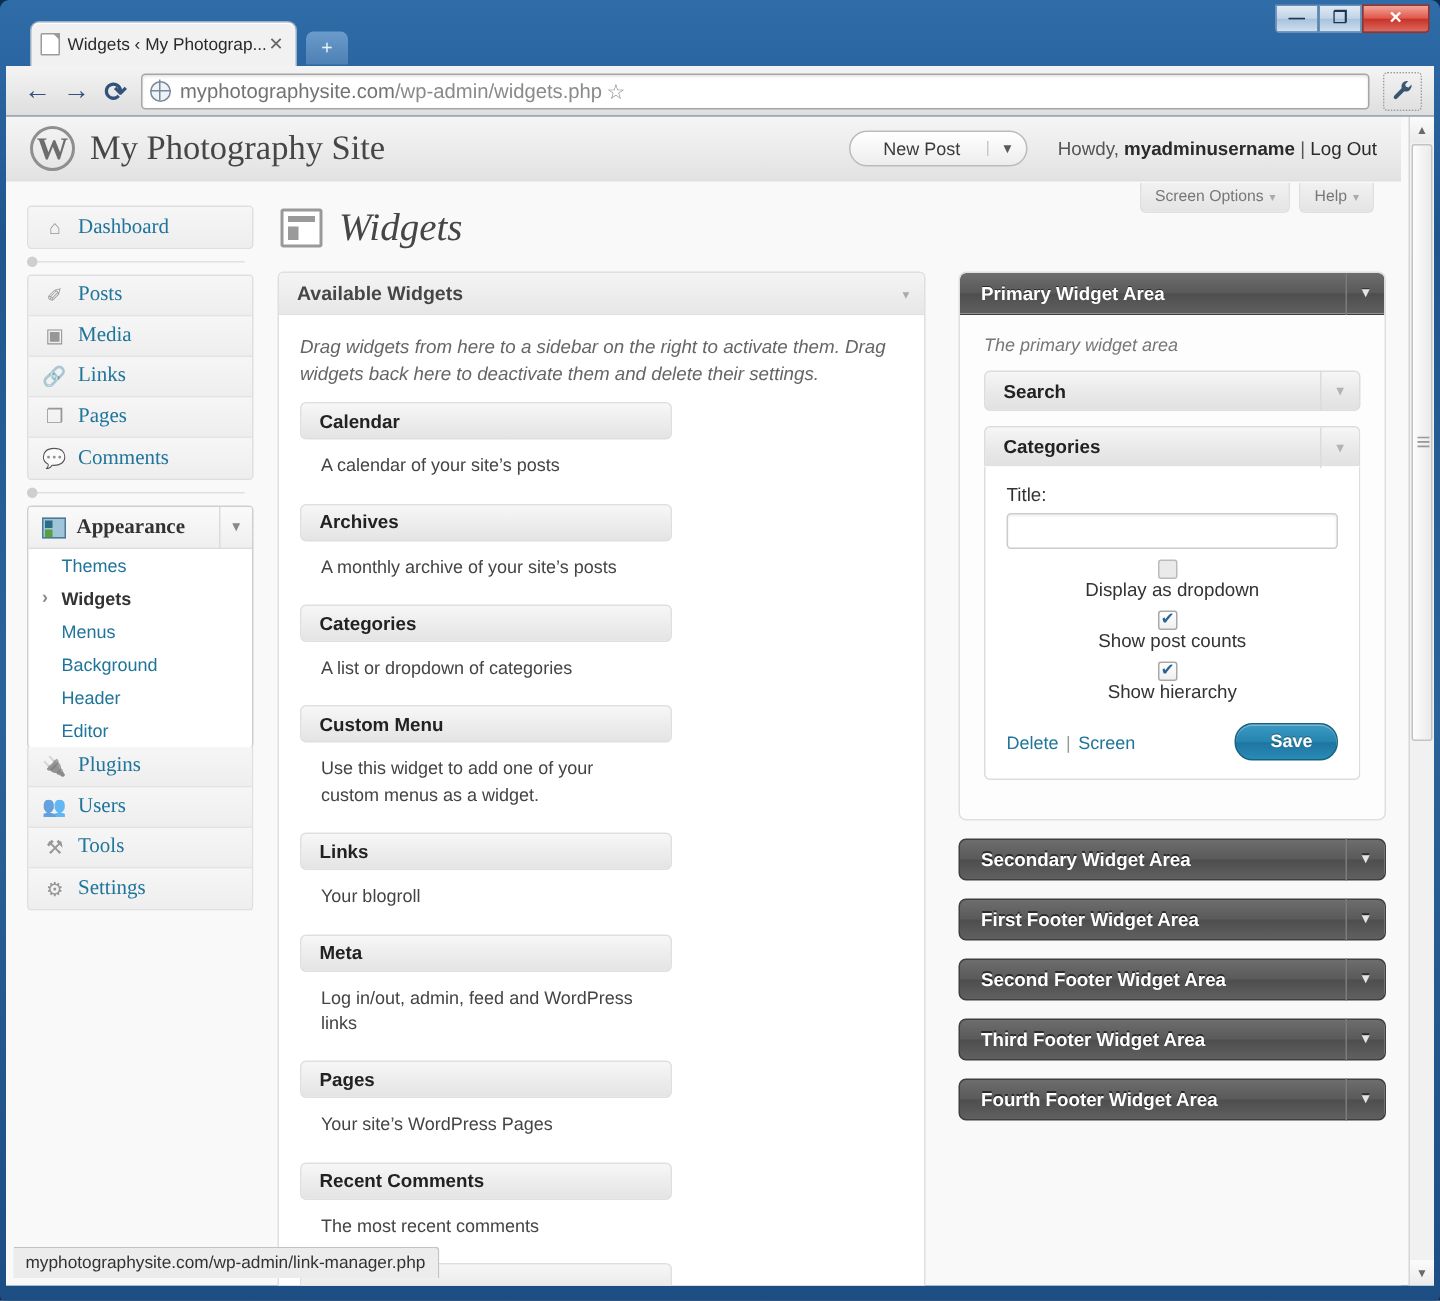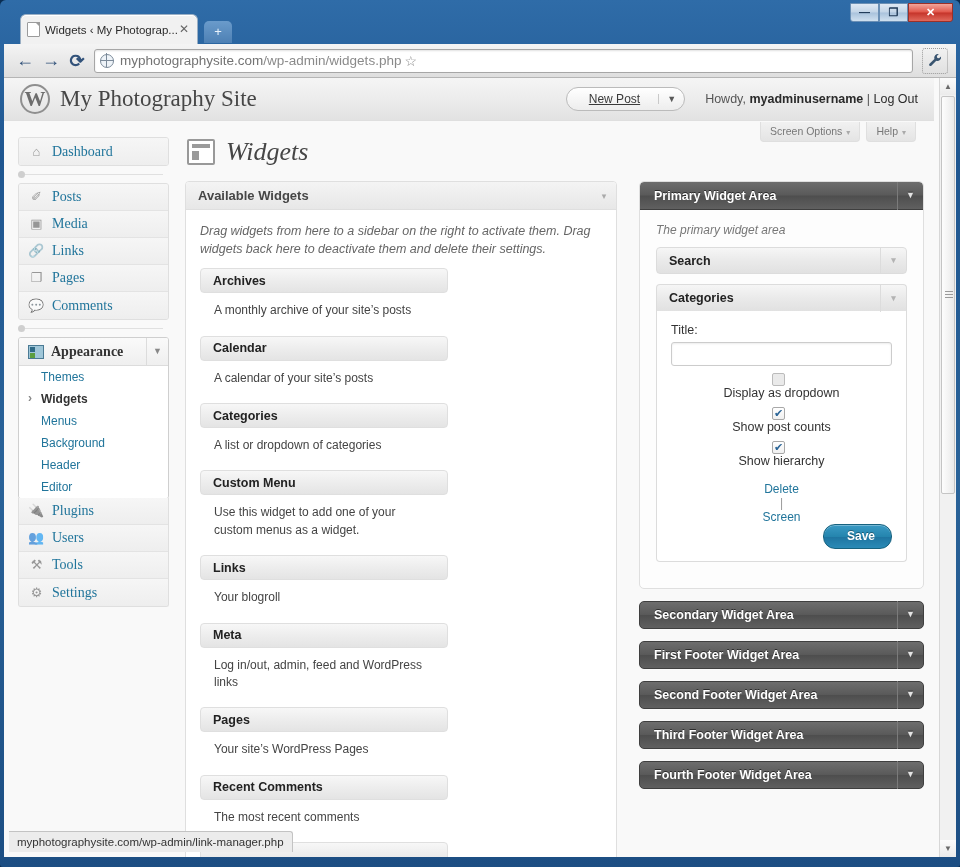--- a/index.html
+++ b/index.html
@@ -152,21 +152,21 @@
   }
   #header-right {
     margin-left: auto; display: flex; align-items: center; padding-right: 16px;
   }
   #new-post-btn {
     display: flex; align-items: center; height: 24px;
     border: 1px solid #bbb; border-radius: 13px;
     background: linear-gradient(to bottom, #fff, #ededed);
     font-size: 12px; color: #3a3a3a;
   }
-  #new-post-label { padding: 0 18px 0 22px; text-decoration: underline; }
+  #new-post-label { padding: 0 18px 0 22px; }
   #new-post-caret {
     border-left: 1px solid #c9c9c9; width: 26px; text-align: center;
     font-size: 9px; color: #5a5a5a;
   }
   #howdy {
     margin-left: 20px; font-size: 12.5px; color: #555;
   }
   #howdy b { color: #2a2a2a; }
   #howdy a { color: #2a2a2a; text-decoration: none; }
 
@@ -383,21 +383,21 @@
   }
   .cbox {
     width: 13px; height: 13px; flex: 0 0 auto; margin-right: 6px;
     border: 1px solid #a8a8a8; border-radius: 2px;
     background: linear-gradient(to bottom, #fff, #f0f0f0);
     display: flex; align-items: center; justify-content: center;
     font-size: 11px; color: #2a6496; line-height: 1;
   }
   .cbox.off { background: #eaeaea; border-color: #bbb; }
   #categories-actions {
-    display: flex; align-items: center; margin-top: 14px; flex-direction: column;
+    display: flex; align-items: center; margin-top: 14px;
   }
   #categories-actions a { font-size: 12px; color: #21759b; text-decoration: none; }
   #action-sep { font-size: 12px; color: #999; padding: 0 5px; }
   #save-btn {
     margin-left: auto;
     background: linear-gradient(to bottom, #3a9ac4 0%, #2585ae 50%, #1e74a0 51%, #2a8ab6 100%);
     border: 1px solid #17627f; border-radius: 12px;
     color: #fff; font-size: 12px; font-weight: bold;
     padding: 4px 16px 5px 23px;
     text-shadow: 0 -1px 0 rgba(0,0,0,.35);
@@ -580,27 +580,27 @@
 
             <div id="available-widgets">
               <div class="panel-head">
                 <span class="title">Available Widgets</span>
                 <span class="caret">▾</span>
               </div>
               <div id="widgets-intro">Drag widgets from here to a sidebar on the right to activate them. Drag widgets back here to deactivate them and delete their settings.</div>
               <div id="widget-list">
 
                 <div class="widget-card">
+                  <div class="widget-bar">Calendar</div>
+                  <div class="widget-desc">A calendar of your site’s posts</div>
+                </div>
+
+                <div class="widget-card">
                   <div class="widget-bar">Archives</div>
                   <div class="widget-desc">A monthly archive of your site’s posts</div>
-                </div>
-
-                <div class="widget-card">
-                  <div class="widget-bar">Calendar</div>
-                  <div class="widget-desc">A calendar of your site’s posts</div>
                 </div>
 
                 <div class="widget-card">
                   <div class="widget-bar">Categories</div>
                   <div class="widget-desc">A list or dropdown of categories</div>
                 </div>
 
                 <div class="widget-card">
                   <div class="widget-bar">Custom Menu</div>
                   <div class="widget-desc">Use this widget to add one of your custom menus as a widget.</div>

